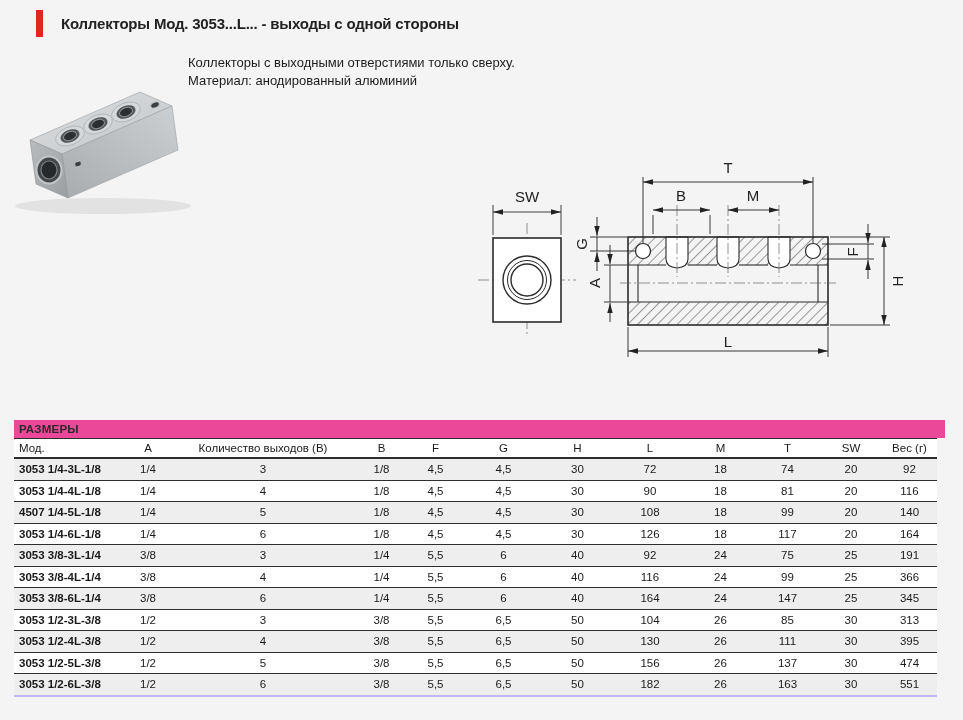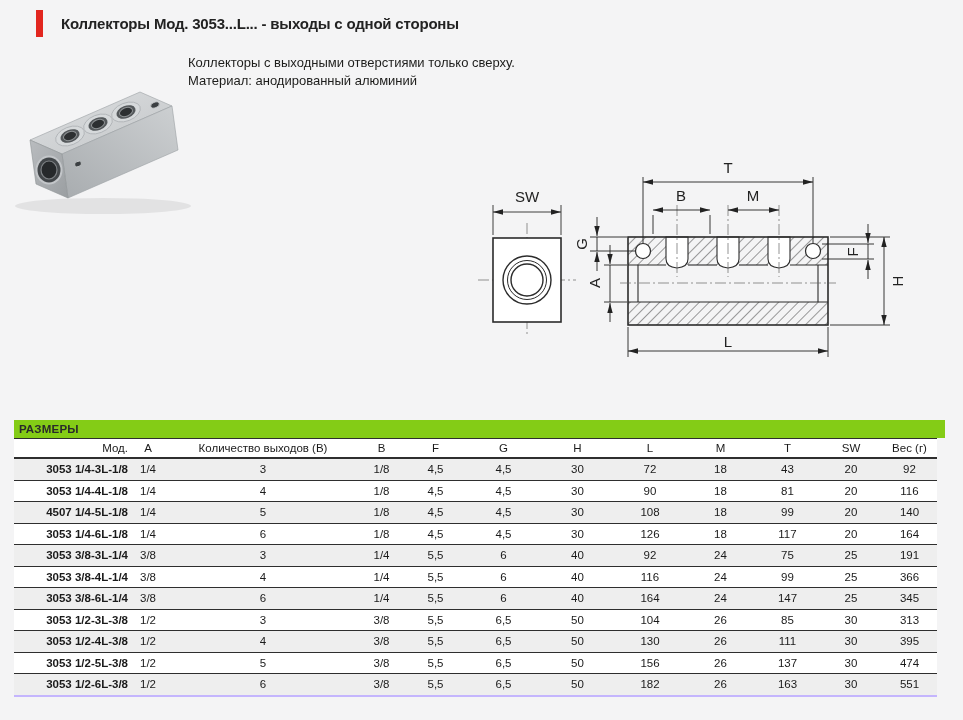--- a/index.html
+++ b/index.html
@@ -14,39 +14,39 @@
   .redbar{width:7px;height:27px;background:var(--accent,#e2261f);margin-right:18px;}
   .pagetitle{font-size:15px;font-weight:bold;letter-spacing:-0.2px;color:#222;}
   .intro{position:absolute;left:180px;top:54px;font-size:13px;line-height:18px;color:#1d1d1b;margin-left:8px;}
   
   .photo{position:absolute;left:5px;top:85px;}
   .drawing{position:absolute;left:440px;top:155px;}
   .drawing text{font-family:"Liberation Sans",sans-serif;font-size:15px;fill:#222;}
   
   .sizesbar{
     position:absolute;left:14px;top:420px;width:931px;height:18px;
-    background:#84cc16;font-size:11.5px;font-weight:bold;color:#2a2a2a;
+    background:#ec4899;font-size:11.5px;font-weight:bold;color:#2a2a2a;
     line-height:18px;padding-left:5px;box-sizing:border-box;letter-spacing:0.2px;
   }
   table.sizes{
     position:absolute;left:14px;top:438px;width:923px;
     border-collapse:collapse;table-layout:fixed;
     font-size:11.5px;color:#1a1a1a;
   }
   table.sizes th{
     font-weight:normal;text-align:center;padding:0;height:18px;
     border-top:1px solid #2e2e2e;border-bottom:2px solid #2e2e2e;
     background:#fff;white-space:nowrap;overflow:hidden;
   }
   table.sizes td{
     text-align:center;padding:0;height:20.5px;
     border-top:1px solid #2e2e2e;white-space:nowrap;overflow:hidden;
   }
   table.sizes tbody tr:last-child td{border-bottom:2px solid #c4b5fd;}
-  table.sizes th:first-child, table.sizes td:first-child{text-align:right;padding-left:5px;}
+  table.sizes th:first-child, table.sizes td:first-child{text-align:left;padding-left:5px;}
   table.sizes td:first-child{font-weight:bold;}
   table.sizes tbody tr:nth-child(odd){background:#eeeeee;}
   table.sizes tbody tr:nth-child(even){background:#ffffff;}
 </style>
 </head>
 <body>
 
 <div class="titlebar">
   <div class="redbar"></div>
   <div class="pagetitle">Коллекторы Мод. 3053...L... - выходы с одной стороны</div>
@@ -246,21 +246,21 @@
       <tr>
         <td>3053 1/4-3L-1/8</td>
         <td>1/4</td>
         <td>3</td>
         <td>1/8</td>
         <td>4,5</td>
         <td>4,5</td>
         <td>30</td>
         <td>72</td>
         <td>18</td>
-        <td>43</td>
+        <td>74</td>
         <td>20</td>
         <td>92</td>
       </tr>
       <tr>
         <td>3053 1/4-4L-1/8</td>
         <td>1/4</td>
         <td>4</td>
         <td>1/8</td>
         <td>4,5</td>
         <td>4,5</td>

